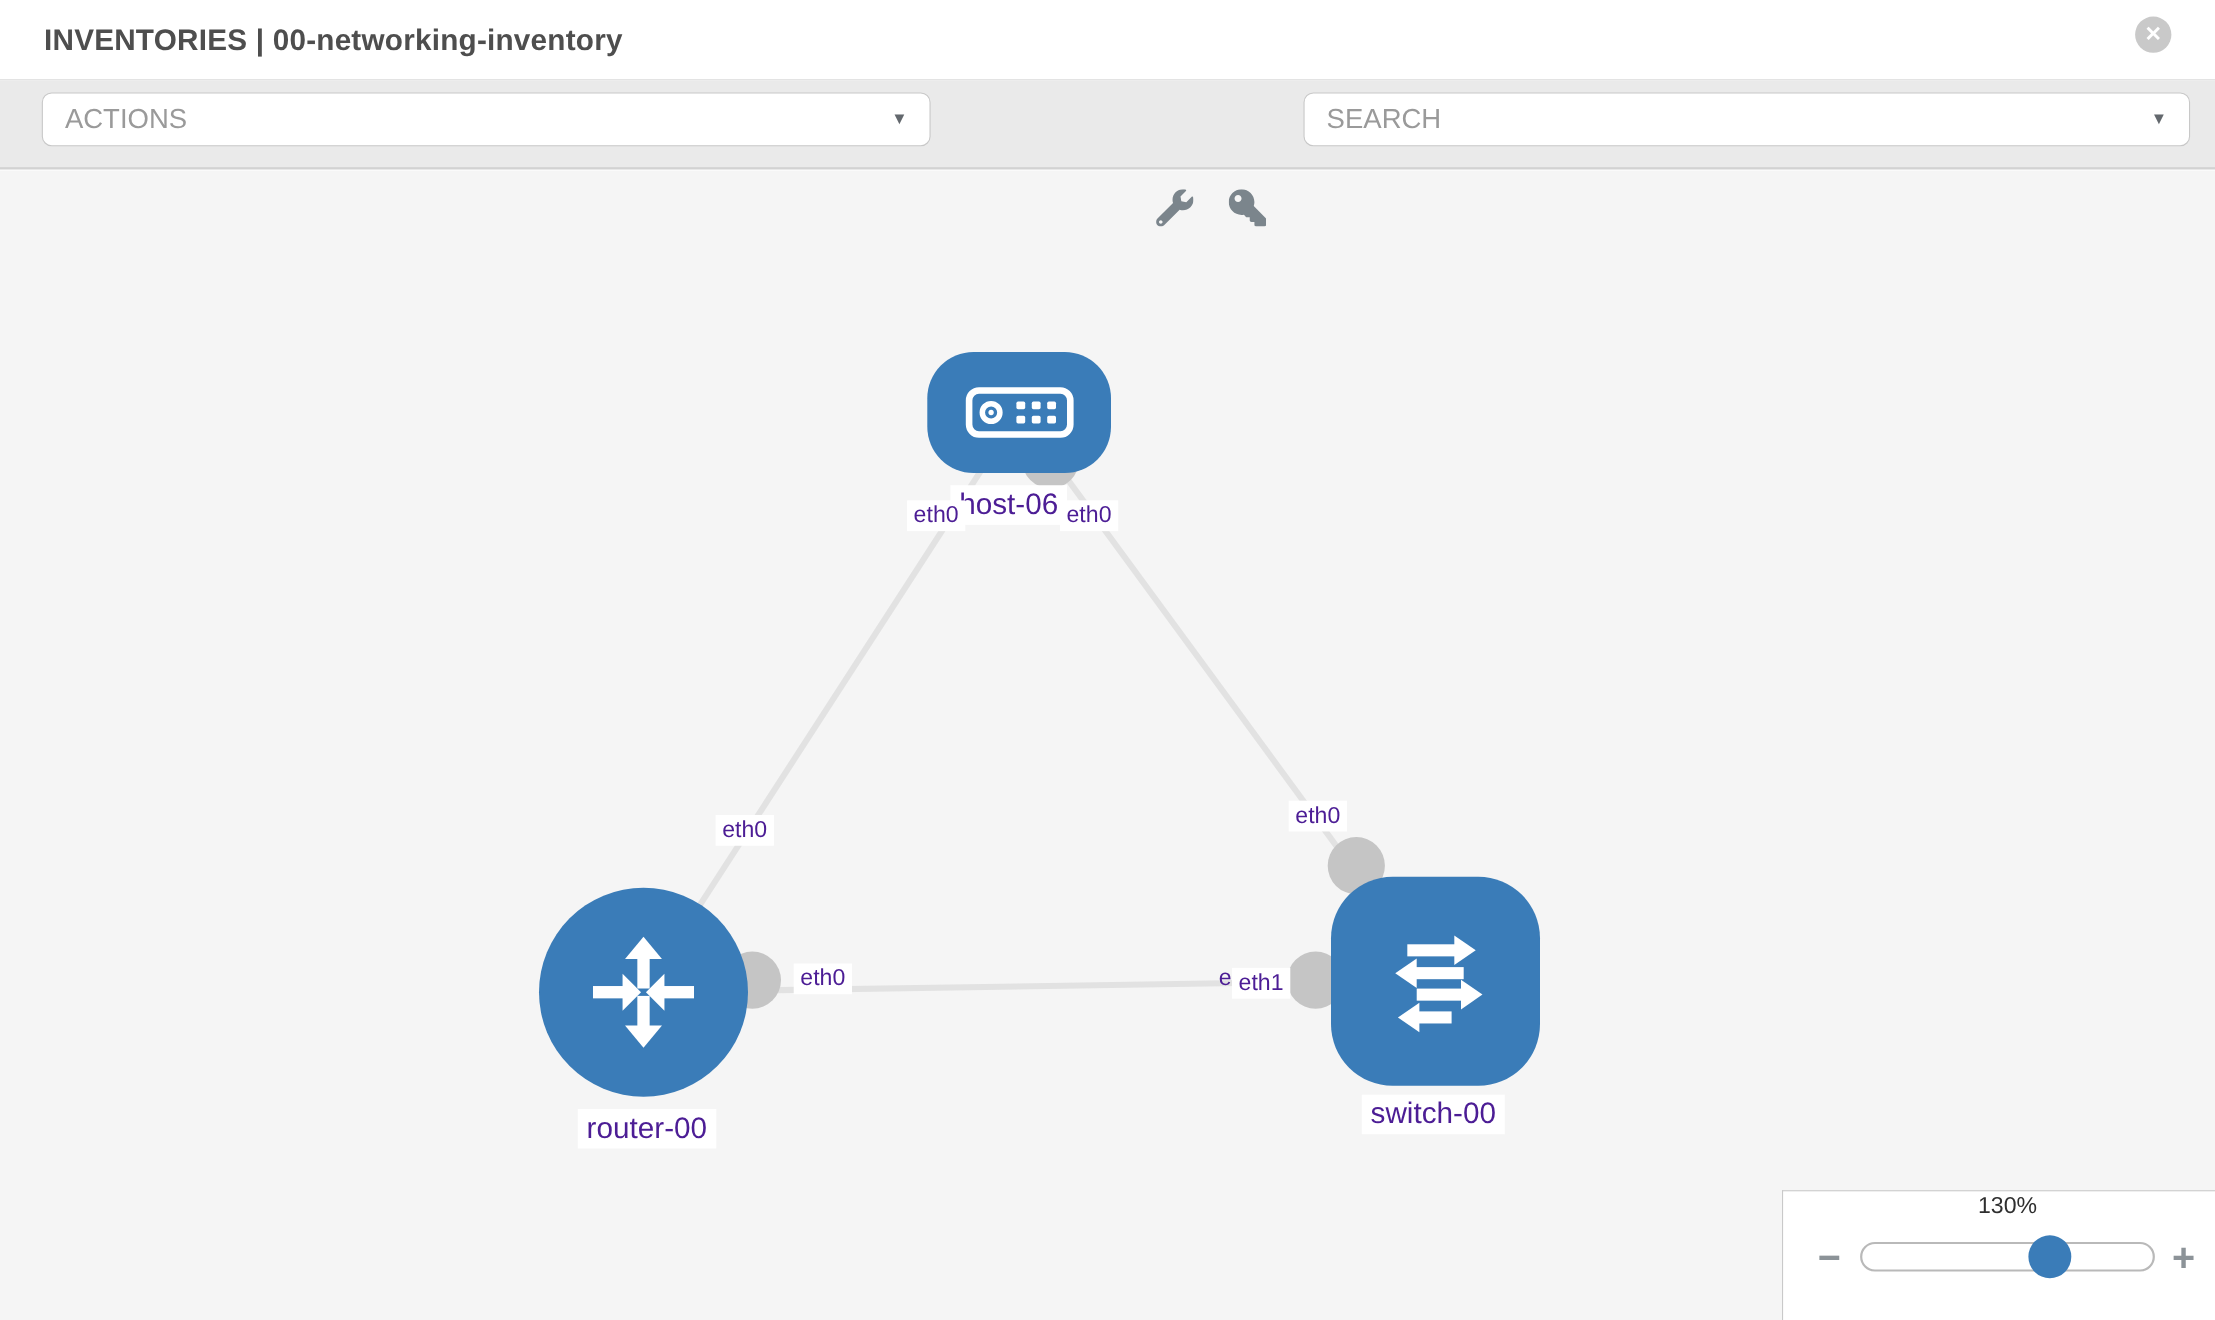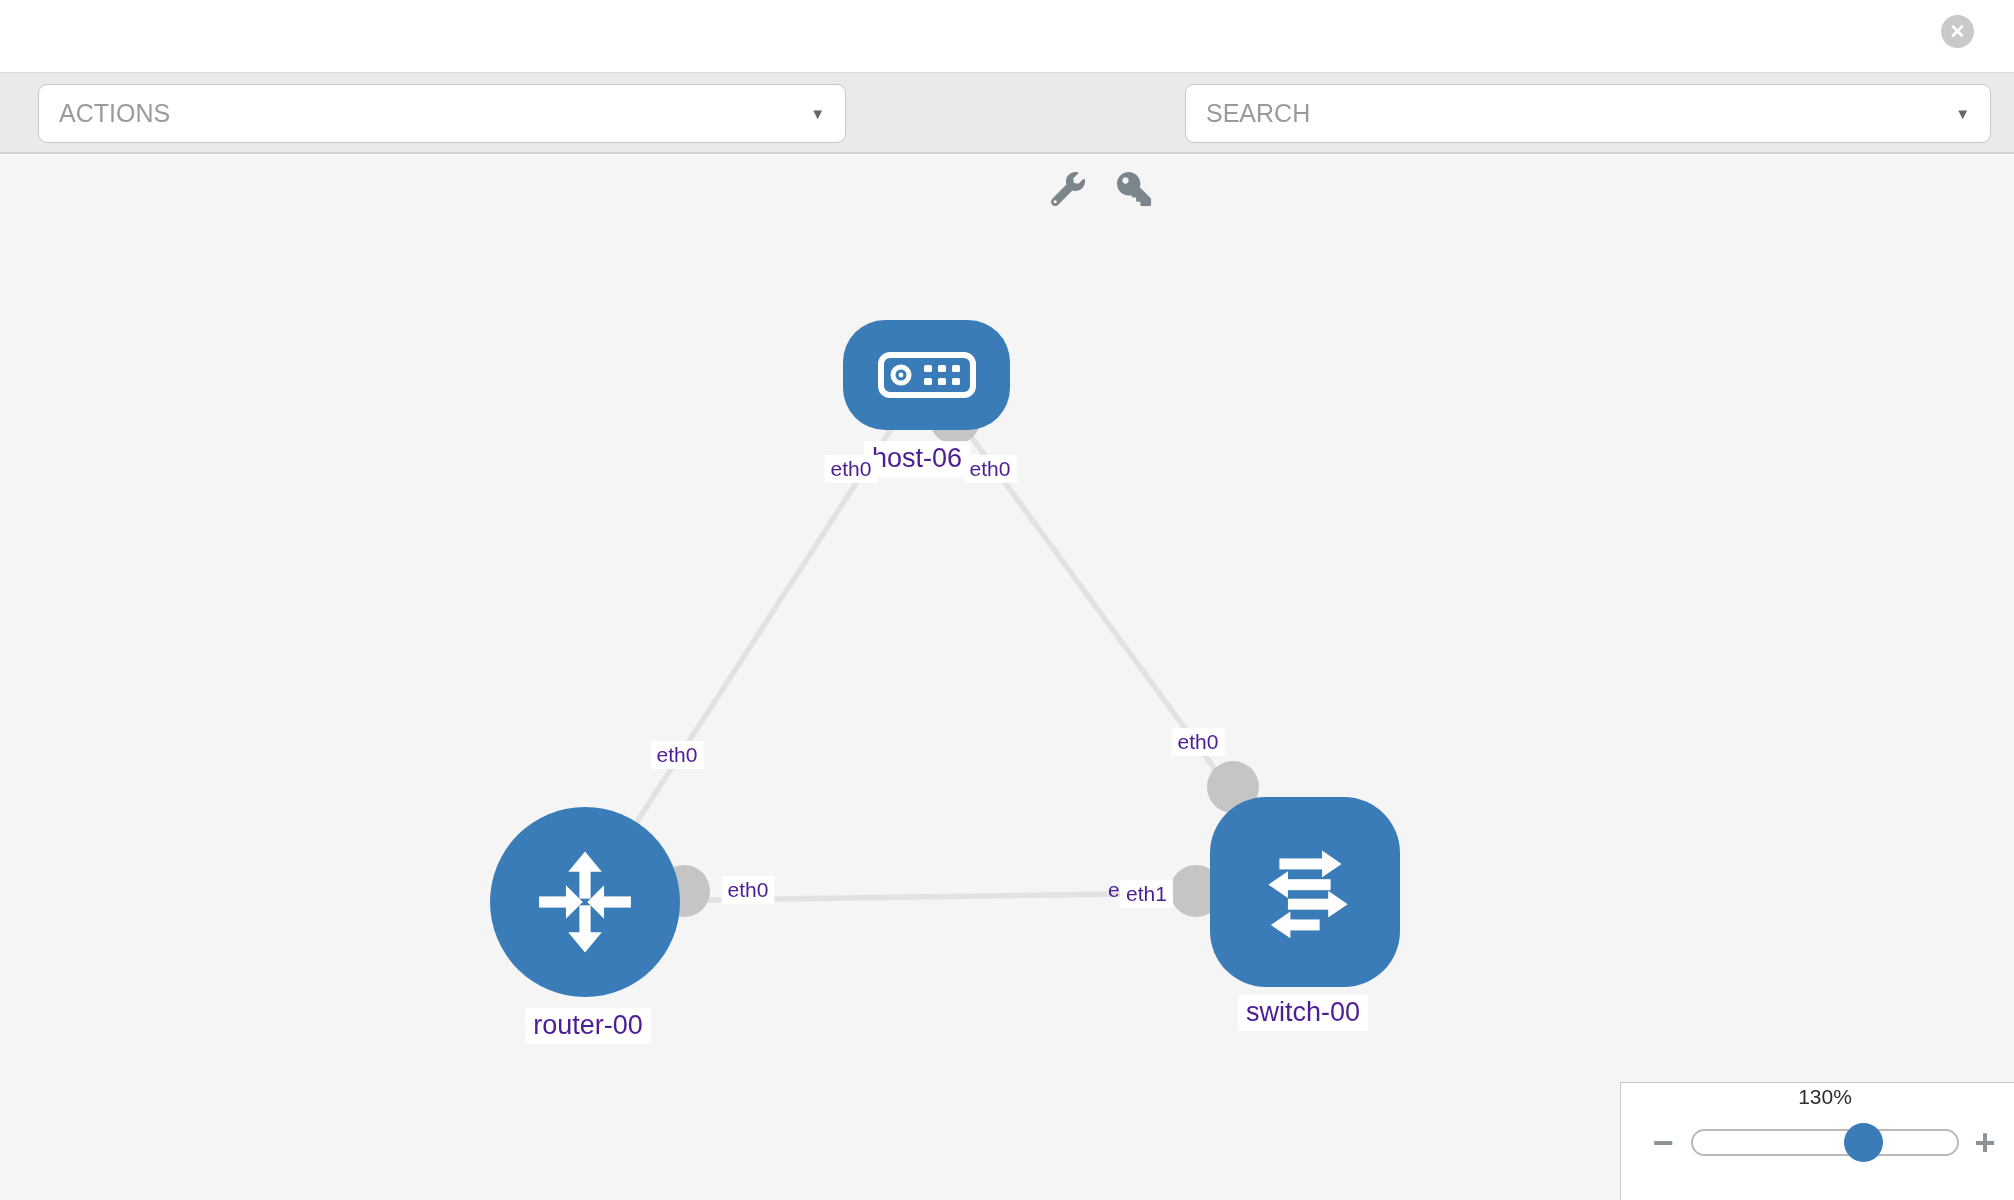--- a/index.html
+++ b/index.html
@@ -23,21 +23,21 @@
     font-size:19px; font-weight:bold; cursor:pointer; line-height:1;
   }
 
   
   .toolbar {
     position:absolute; top:73px; left:0; width:2014px; height:81px;
     background:var(--toolbar-bg,#eaeaea); border-bottom:2px solid #d2d2d2;
     box-sizing:border-box; z-index:9;
   }
   .dropdown {
-    position:absolute; top:11px; height:59px; box-sizing:border-box;
+    position:absolute; top:11px; height:49px; box-sizing:border-box;
     background:#fff; border:1px solid #c8c8c8; border-radius:9px;
     display:flex; align-items:center; justify-content:space-between;
     padding:17px 20px; cursor:pointer;
   }
   .dropdown.actions { left:38px;  width:808px; }
   .dropdown.search  { left:1185px; width:806px;text-align:center; }
   .dd-label { font-size:25px; color:#9a9a9a; }
   .dd-caret { font-size:15px; color:#63686d; }
   .tool-icon { position:absolute; top:99px; cursor:pointer; }
   .tool-icon.wrench { left:1051px; }
@@ -104,20 +104,21 @@
   }
   .zoom-thumb {
     position:absolute; left:223px; top:40px; width:39px; height:39px;
     border-radius:50%; background:var(--node-fill,#3a7cb8); cursor:grab; z-index:7;
   }
 </style>
 </head>
 <body>
 
 <div class="header">
+  <div class="page-title">INVENTORIES | 00-networking-inventory</div>
   <div class="close-btn">
     <span>✕</span>
   </div>
 </div>
 
 <div class="toolbar">
   <div class="dropdown actions">
     <span class="dd-label">ACTIONS</span>
     <span class="dd-caret">▼</span>
   </div>

